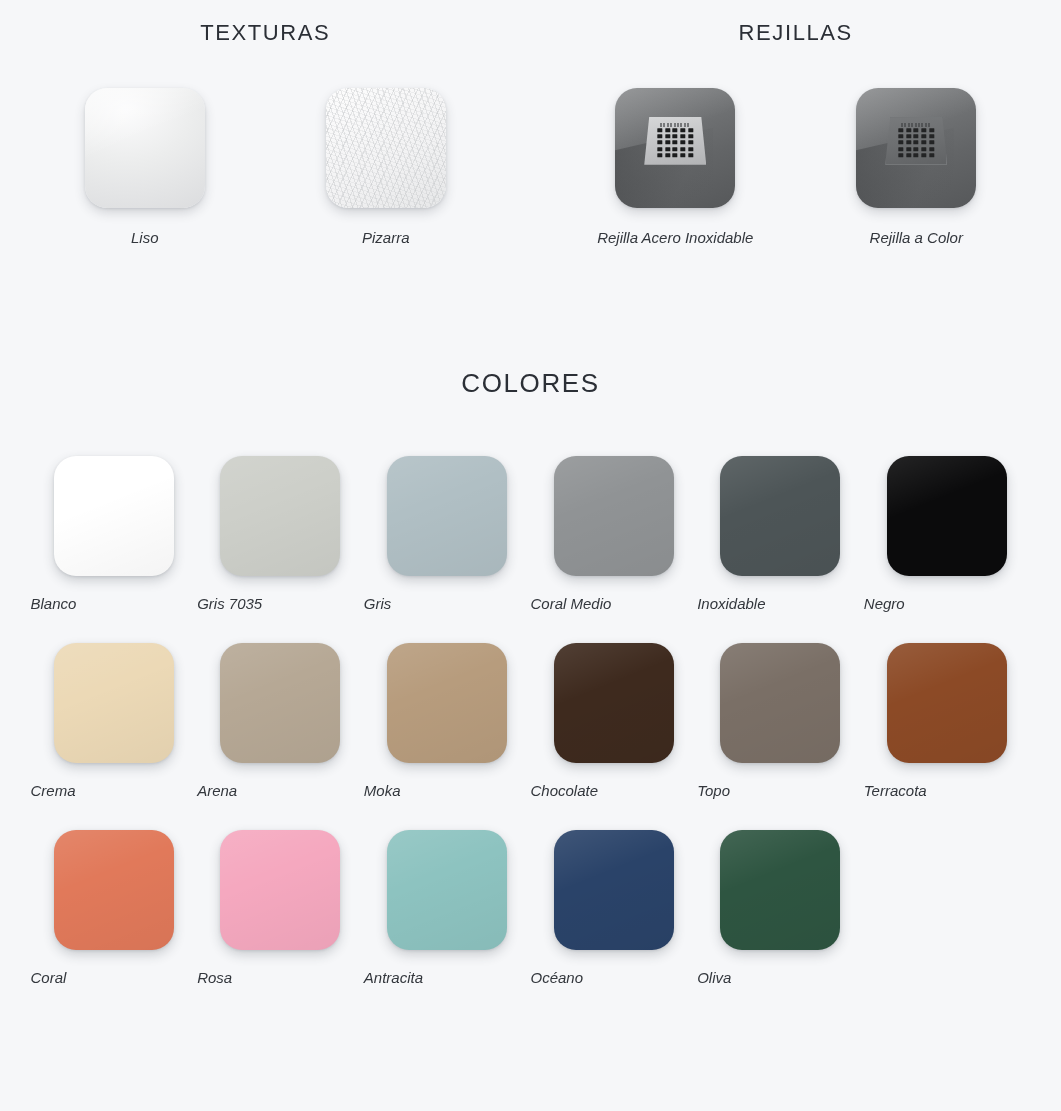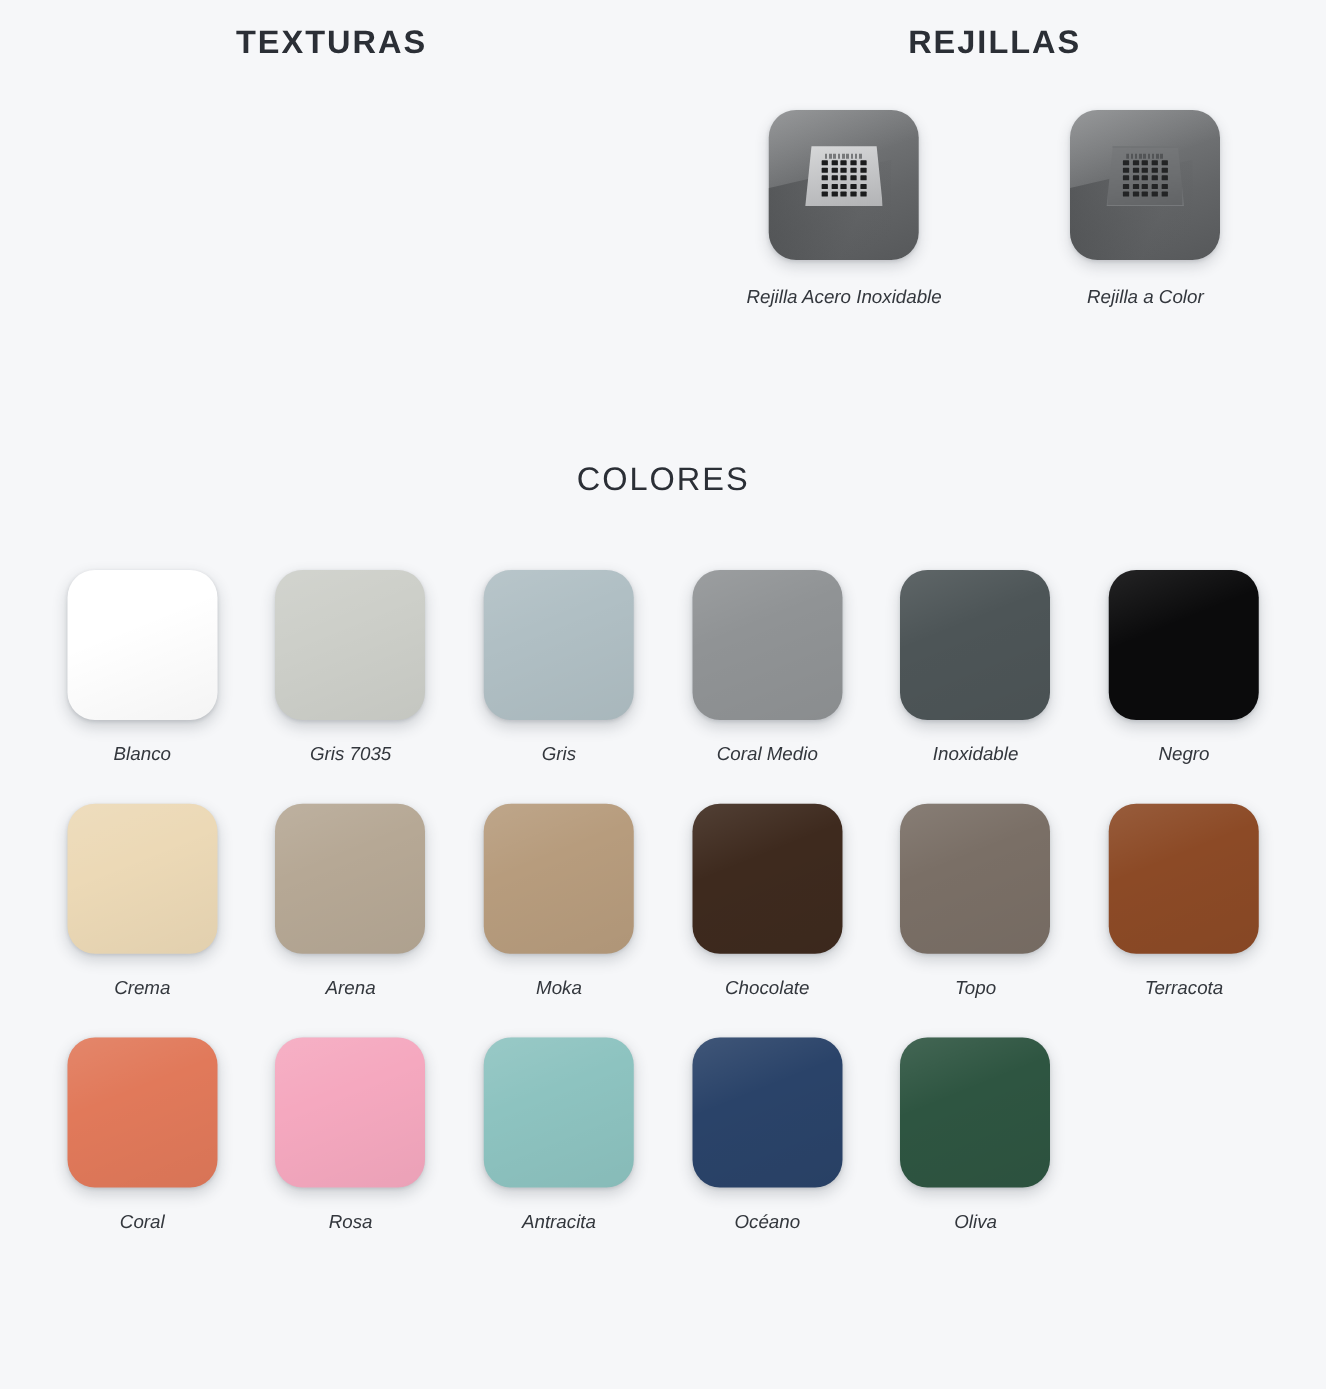--- a/index.html
+++ b/index.html
@@ -16,22 +16,22 @@
   
   .top-section {
     display: flex;
     width: 1061px;
     padding-top: 14px;
   }
   .top-group { width: 530.5px; }
 
   .group-title {
     text-align: center;
-    font-size: 26px;
-    font-weight: 700;
+    font-size: 22px;
+    font-weight: 400;
     letter-spacing: 1.6px;
     color: #2b2f36;
     margin: 0;
     padding: 0;
     line-height: 38px;
   }
 
   .top-items {
     display: flex;
     justify-content: center;
@@ -147,21 +147,21 @@
     font-weight: 400;
   }
 
   .color-grid {
     margin: 54px auto 0;
     width: 1000px;
     display: grid;
     grid-template-columns: repeat(6, 1fr);
     row-gap: 29px;
   }
-  .color-cell { text-align: center; }
+  .color-cell { text-align: left; }
 
   .swatch {
     width: 120px; height: 120px;
     margin: 0 auto;
     border-radius: 22px;
     box-shadow: 0 5px 12px rgba(40,48,60,.20),
                 0 1px 3px rgba(40,48,60,.12);
     position: relative;
     overflow: hidden;
   }
@@ -181,20 +181,33 @@
 </style>
 </head>
 <body style="background: rgb(246, 247, 249);">
 
 <div class="page">
 
   <div class="top-section">
 
     <div class="top-group">
       <h2 class="group-title">TEXTURAS</h2>
+      <div class="top-items">
+
+        <div class="top-item">
+          <div class="tile tile-liso"></div>
+          <div class="item-label">Liso</div>
+        </div>
+
+        <div class="top-item">
+          <div class="tile tile-pizarra"></div>
+          <div class="item-label">Pizarra</div>
+        </div>
+
+      </div>
     </div>
 
     <div class="top-group">
       <h2 class="group-title">REJILLAS</h2>
       <div class="top-items">
 
         <div class="top-item">
           <div class="tile tile-tray">
             <div class="drain drain-steel">
               <div class="drain-plate"></div>

